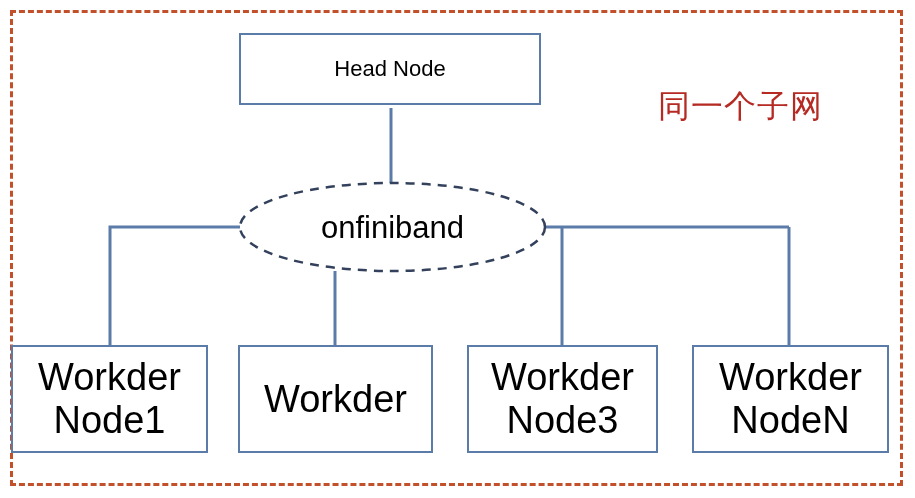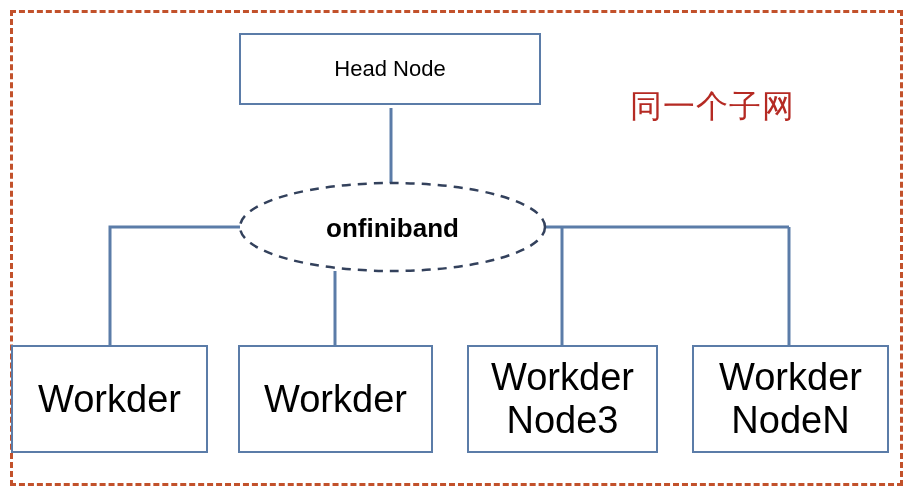--- a/index.html
+++ b/index.html
@@ -72,28 +72,27 @@
   
   .cloud-label {
     position: absolute;
     left: 240px;
     top: 205px;
     width: 305px;
     height: 46px;
     display: flex;
     align-items: center;
     justify-content: center;
-    font-size: 26px;
+    font-size: 31px;
     color: #000000;
-    font-weight: bold;
   }
   
   .subnet-annotation {
     position: absolute;
-    left: 630px;
+    left: 658px;
     top: 85px;
     font-family: "DejaVu Sans", "Liberation Sans", sans-serif;
     font-size: 32px;
     color: #b52a23;
     letter-spacing: 1px;
     white-space: nowrap;
   }
 </style>
 </head>
 <body>
@@ -121,20 +120,21 @@
     <span class="node-label">Head Node</span>
   </div>
 
   <div class="cloud-label">
     <span>onfiniband</span>
   </div>
 
   <div class="node-box worker-node worker-1">
     <div>
       <span class="node-label">Workder</span>
+      <span class="node-label">Node1</span>
     </div>
   </div>
 
   <div class="node-box worker-node worker-2">
     <div>
       <span class="node-label">Workder</span>
     </div>
   </div>
 
   <div class="node-box worker-node worker-3">

